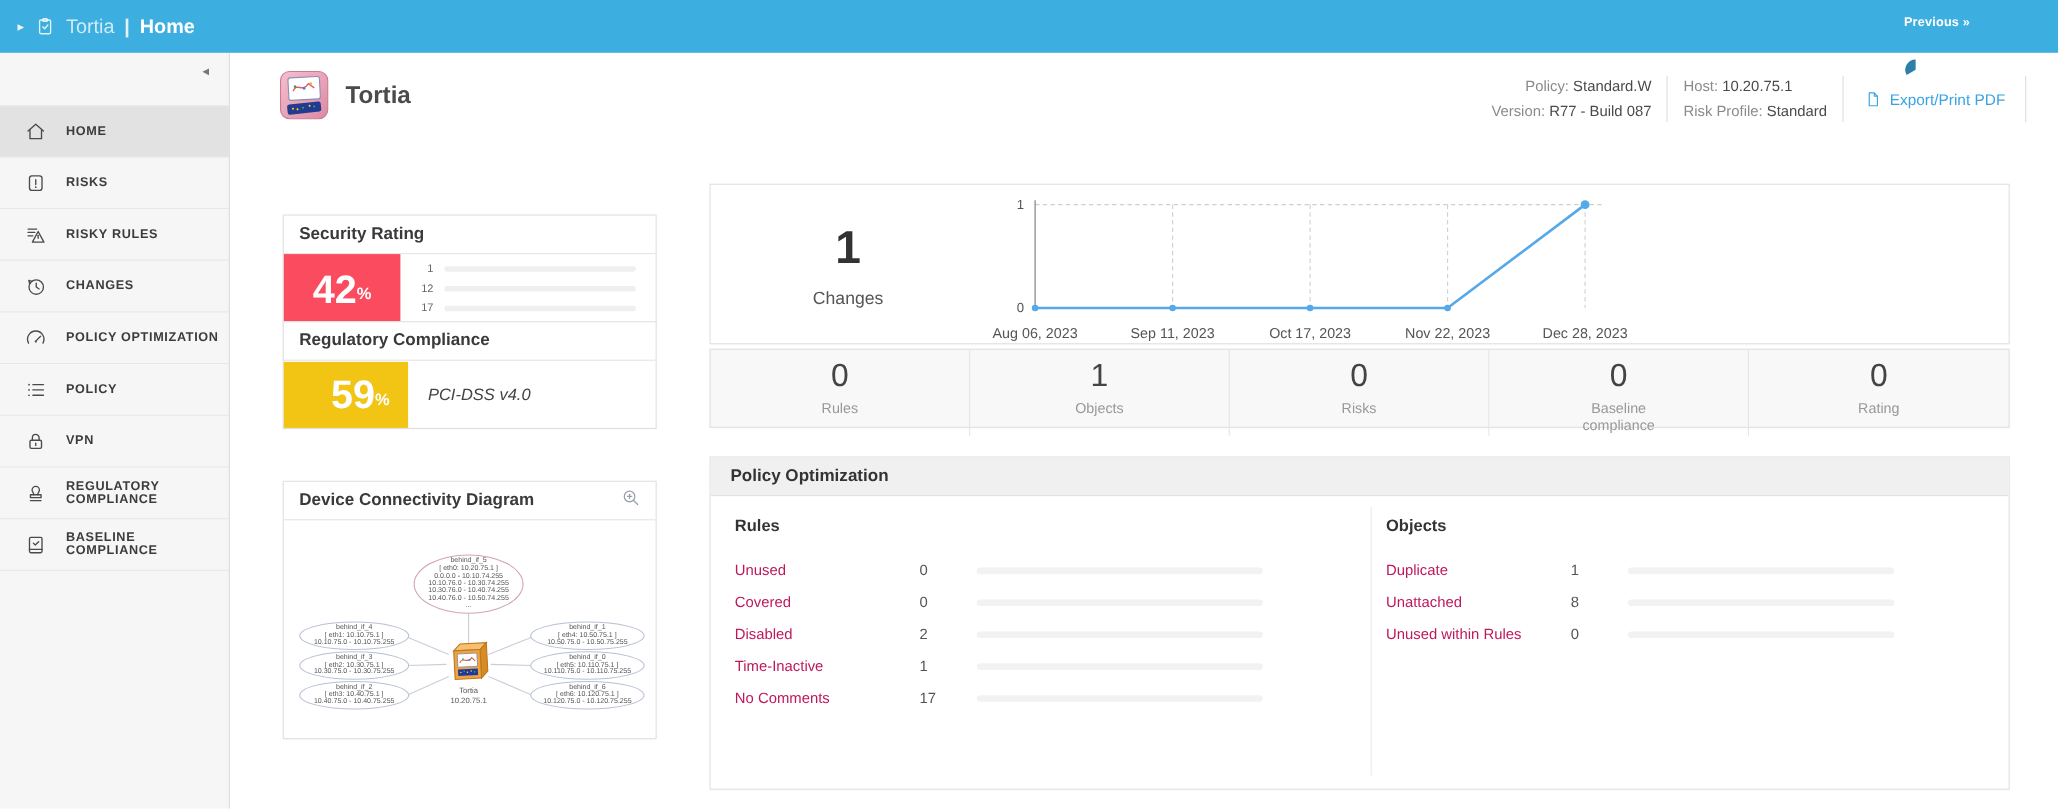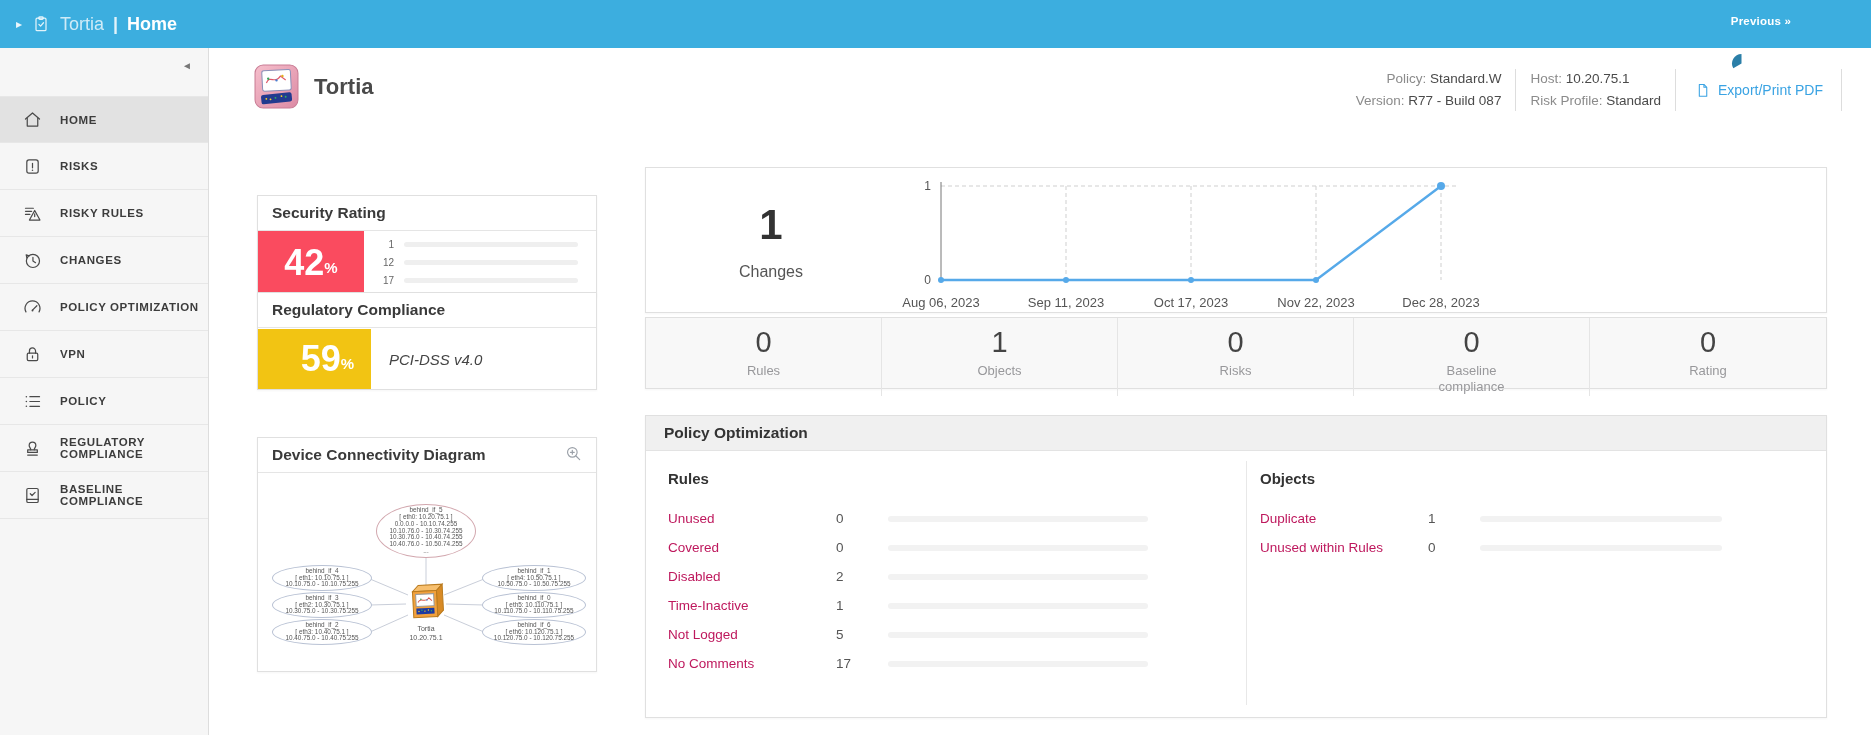--- a/index.html
+++ b/index.html
@@ -198,39 +198,39 @@
             <path d="M4.5 17 A8.5 8.5 0 1 1 19.5 17"></path>
             <line x1="12" y1="15" x2="17" y2="10"></line>
             <circle cx="12" cy="15.5" r="1.1" fill="#4a4a4a" stroke="none"></circle>
           </svg>
       </span>
       <span class="s-label">POLICY OPTIMIZATION</span>
     </div>
     <div class="side-item">
       <span class="s-icon">
         <svg width="21" height="21" viewBox="0 0 24 24">
-            <rect x="6" y="10.5" width="12" height="8.5" rx="1.5"></rect>
-            <path d="M8.5 10.5 V8 a3.5 3.5 0 0 1 7 0 V10.5"></path>
-            <line x1="12" y1="13.5" x2="12" y2="16"></line>
-          </svg>
-      </span>
-      <span class="s-label">VPN</span>
-    </div>
-    <div class="side-item">
-      <span class="s-icon">
-        <svg width="21" height="21" viewBox="0 0 24 24">
             <circle cx="5" cy="6.5" r="0.9" fill="#4a4a4a" stroke="none"></circle>
             <line x1="9" y1="6.5" x2="20" y2="6.5"></line>
             <circle cx="5" cy="12" r="0.9" fill="#4a4a4a" stroke="none"></circle>
             <line x1="9" y1="12" x2="20" y2="12"></line>
             <circle cx="5" cy="17.5" r="0.9" fill="#4a4a4a" stroke="none"></circle>
             <line x1="9" y1="17.5" x2="20" y2="17.5"></line>
           </svg>
       </span>
       <span class="s-label">POLICY</span>
+    </div>
+    <div class="side-item">
+      <span class="s-icon">
+        <svg width="21" height="21" viewBox="0 0 24 24">
+            <rect x="6" y="10.5" width="12" height="8.5" rx="1.5"></rect>
+            <path d="M8.5 10.5 V8 a3.5 3.5 0 0 1 7 0 V10.5"></path>
+            <line x1="12" y1="13.5" x2="12" y2="16"></line>
+          </svg>
+      </span>
+      <span class="s-label">VPN</span>
     </div>
     <div class="side-item">
       <span class="s-icon">
         <svg width="21" height="21" viewBox="0 0 24 24">
             <path d="M10 13.5 c0-2.2 -1.8-2.8 -1.8-5 a3.8 3.8 0 0 1 7.6 0 c0 2.2 -1.8 2.8 -1.8 5"></path>
             <path d="M6.5 13.5 h11 v3 h-11 Z"></path>
             <line x1="6.5" y1="19.5" x2="17.5" y2="19.5"></line>
           </svg>
       </span>
       <span class="s-label">REGULATORY COMPLIANCE</span>
@@ -488,39 +488,39 @@
         <span class="po-lbl">Disabled</span>
         <span class="po-val">2</span>
         <span class="po-track"><span class="po-fill" style="width:8%;background:#c9a0ea"></span></span>
       </div>
       <div class="po-row">
         <span class="po-lbl">Time-Inactive</span>
         <span class="po-val">1</span>
         <span class="po-track"><span class="po-fill" style="width:4%;background:#a6cbea"></span></span>
       </div>
       <div class="po-row">
-        <span class="po-lbl">Not Logged</span>
-        <span class="po-val">5</span>
-        <span class="po-track"><span class="po-fill" style="width:20%;background:#62b0da"></span></span>
-      </div>
-      <div class="po-row">
         <span class="po-lbl">No Comments</span>
         <span class="po-val">17</span>
         <span class="po-track"><span class="po-fill" style="width:68%;background:#0f9b8e"></span></span>
       </div>
     </div>
 
     <div class="po-col po-col-objects">
       <div class="po-sec-title">Objects</div>
       <div class="po-row">
         <span class="po-lbl">Duplicate</span>
         <span class="po-val">1</span>
         <span class="po-track"><span class="po-fill" style="width:11%;background:#c4c4c4"></span></span>
       </div>
       <div class="po-row">
+        <span class="po-lbl">Unattached</span>
+        <span class="po-val">8</span>
+        <span class="po-track"><span class="po-fill" style="width:89%;background:#bdbdbd"></span></span>
+      </div>
+      <div class="po-row">
         <span class="po-lbl">Unused within Rules</span>
         <span class="po-val">0</span>
         <span class="po-track"><span class="po-fill" style="width:0%;background:transparent"></span></span>
       </div>
     </div>
   </div>
 
 </div>
 
 </body></html>

